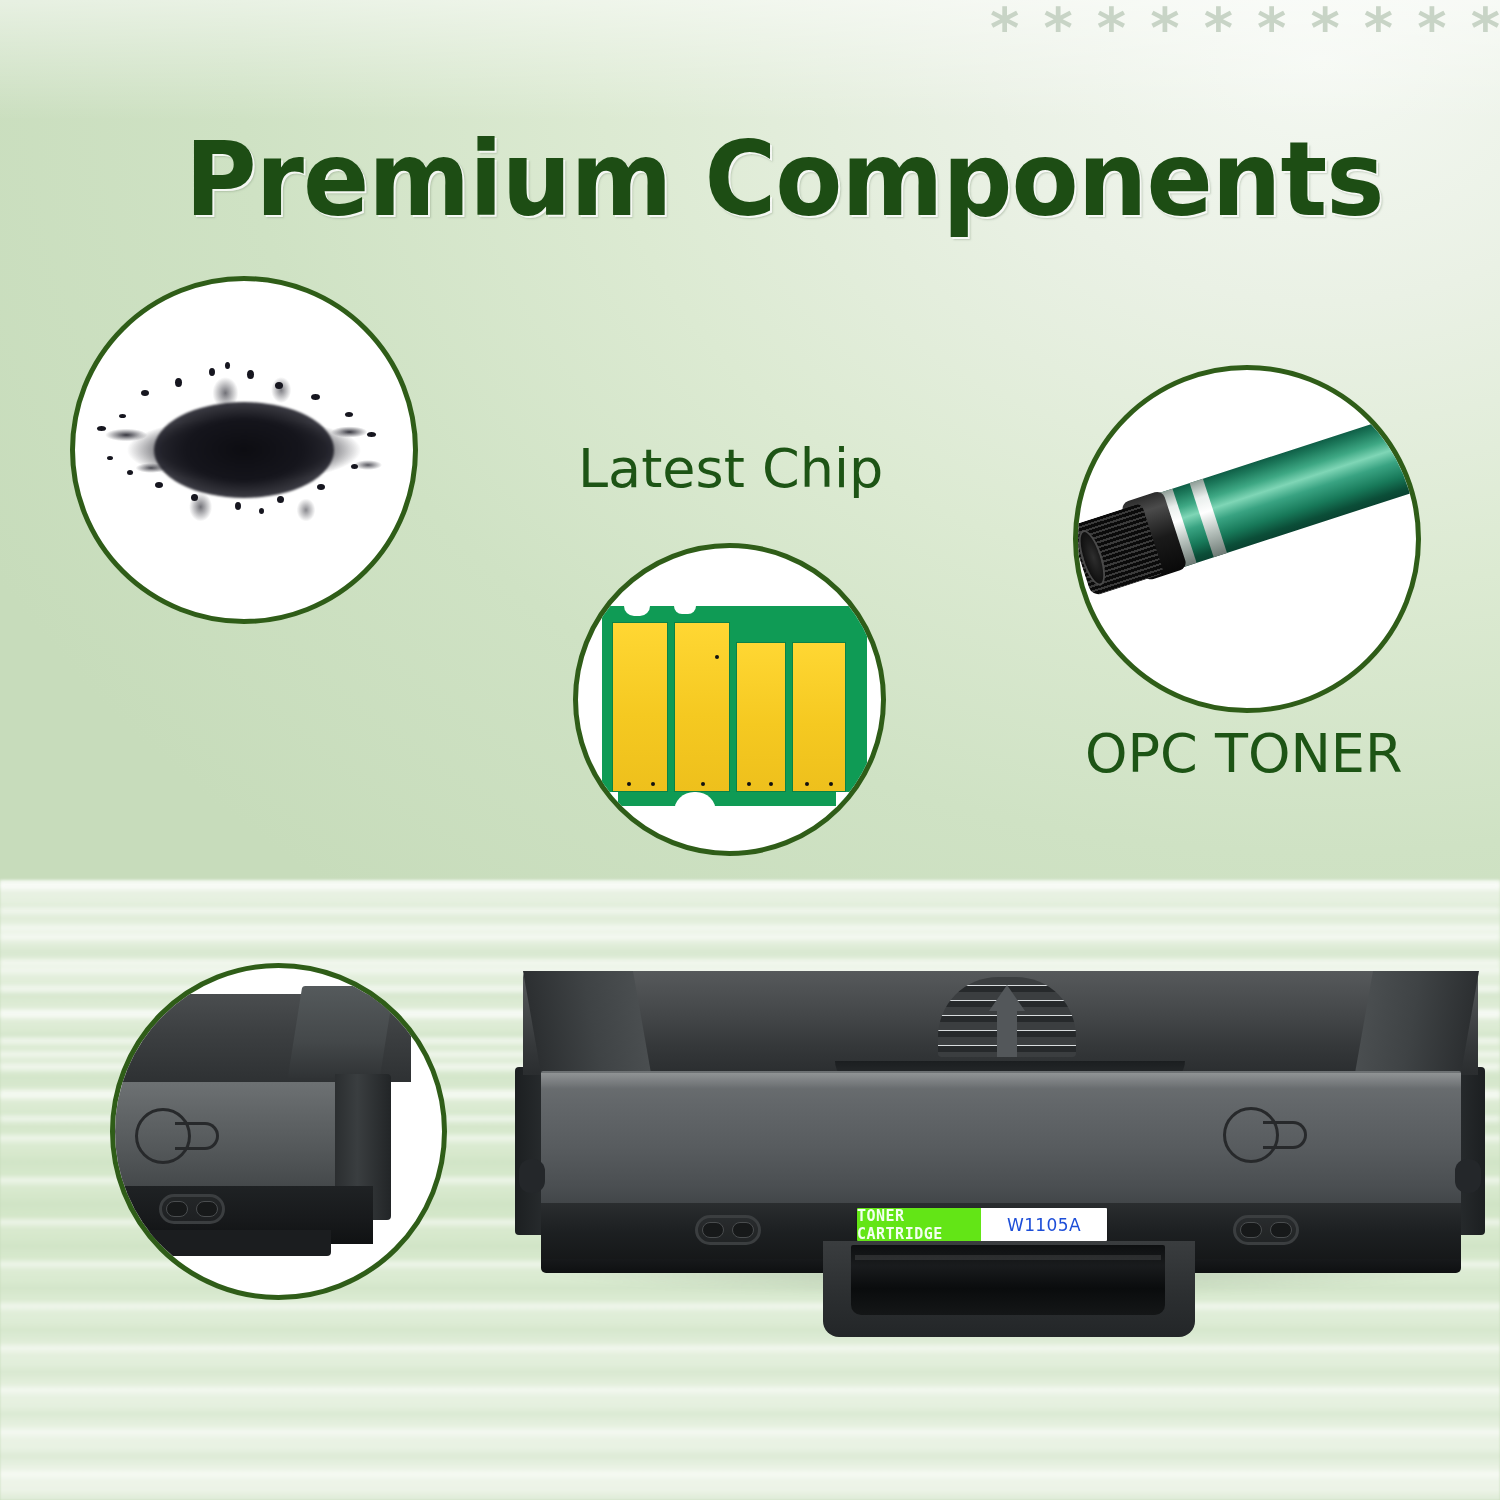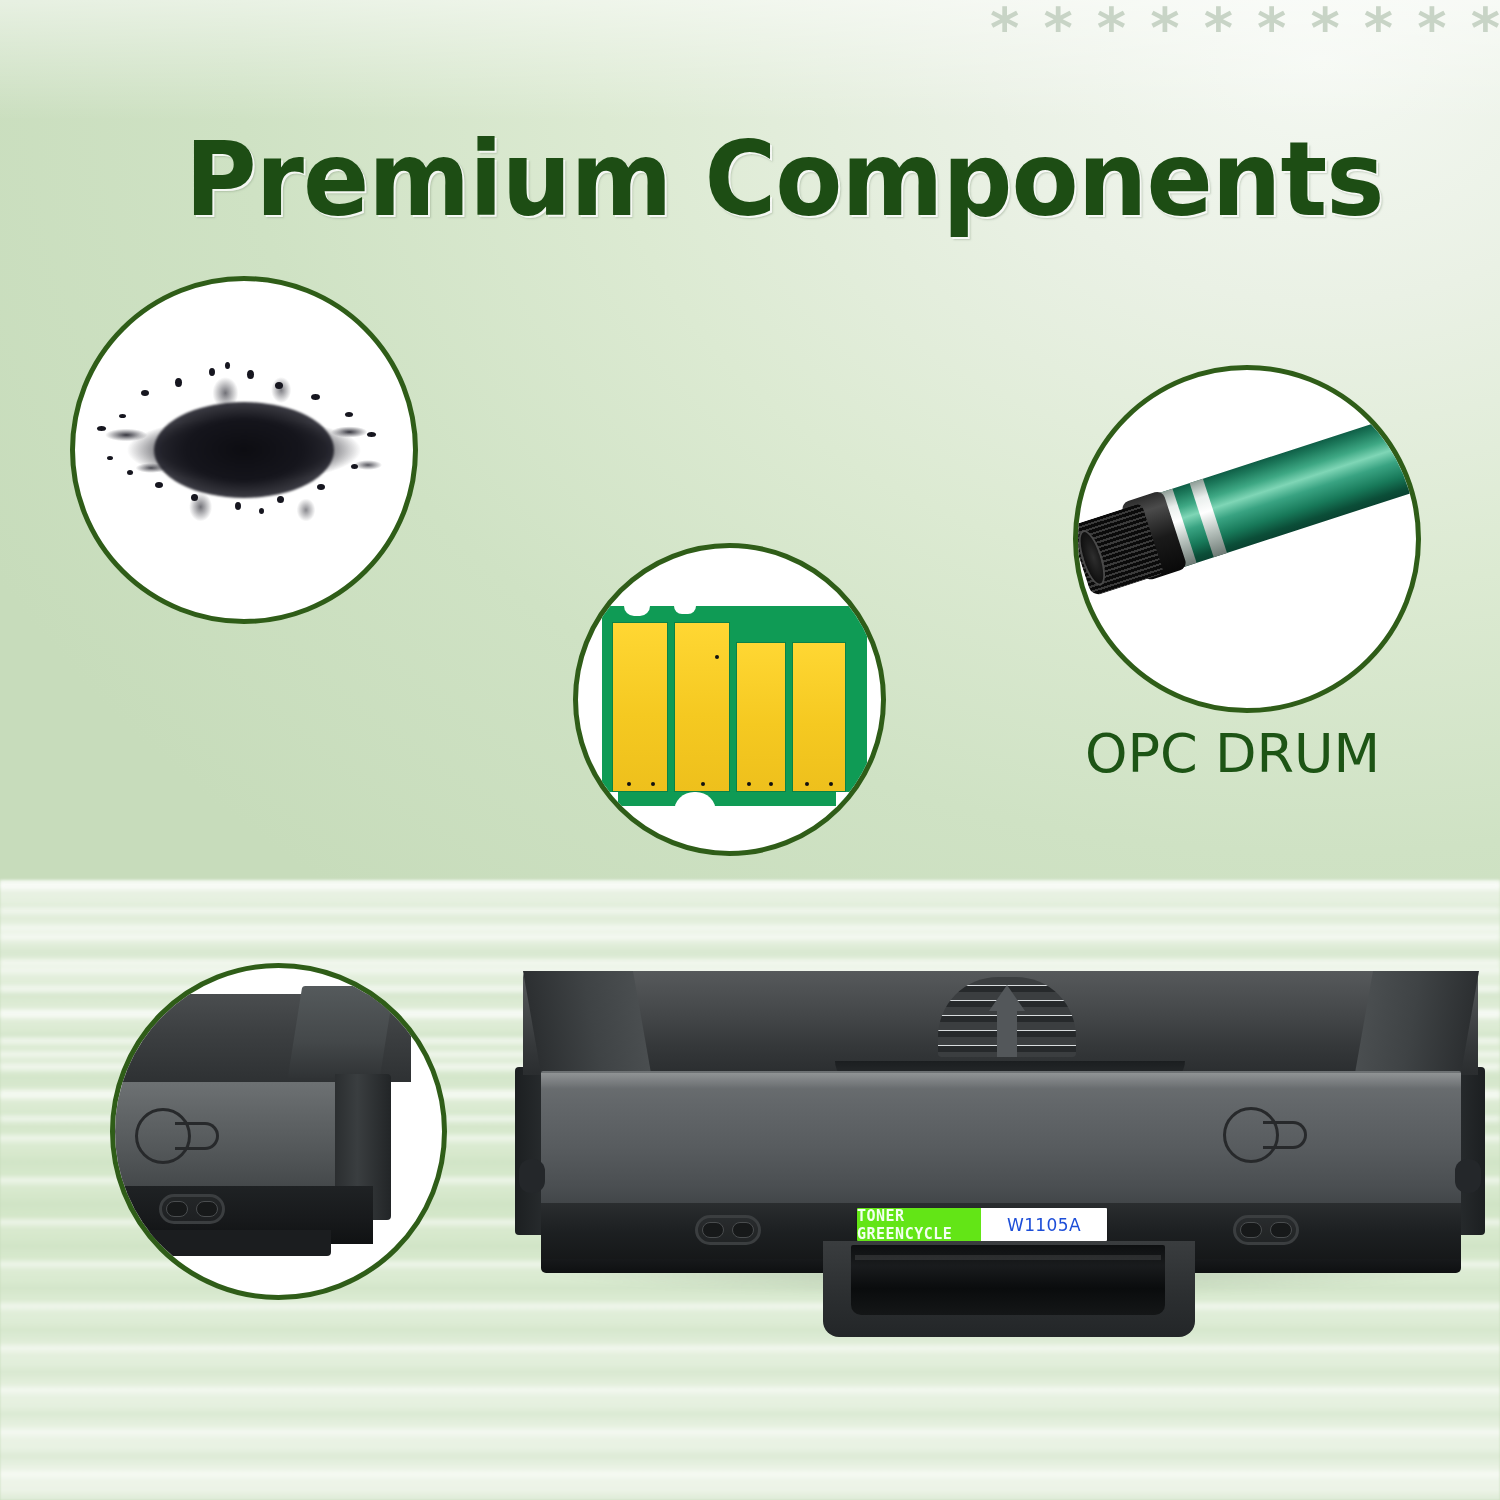--- a/index.html
+++ b/index.html
@@ -578,20 +578,21 @@
         <i style="left:156px; top:142px; width:6px;  height:8px;"></i>
         <i style="left:112px; top:134px; width:7px;  height:7px;"></i>
         <i style="left:76px;  top:122px; width:8px;  height:6px;"></i>
         <i style="left:48px;  top:110px; width:6px;  height:5px;"></i>
         <i style="left:146px; top:2px;   width:5px;  height:7px;"></i>
         <i style="left:180px; top:148px; width:5px;  height:6px;"></i>
       </div>
     </div>
   </div>
 
+  <div class="circ-label" id="chip-label">Latest Chip</div>
   <div class="circle" id="chip-circle">
     <div style="position:absolute; inset:0;">
       <div class="chip-body"></div>
       <div class="chip-notch-top-l"></div>
       <div class="chip-notch-top-r"></div>
       <div class="chip-notch-bot"></div>
       <div class="chip-cut-l"></div>
       <div class="chip-cut-r"></div>
       <div style="position:absolute; left:24px; top:58px; width:265px; height:200px;">
         <div class="pad" style="left:10px; top:16px; width:56px; height:170px;">
@@ -618,21 +619,21 @@
     <div class="drum">
       <div class="drum-tube"></div>
       <div class="drum-band-a"></div>
       <div class="drum-band-b"></div>
       <div class="drum-collar"></div>
       <div class="drum-gear">
         <div class="drum-gear-face"></div>
       </div>
     </div>
   </div>
-  <div class="circ-label" id="drum-label">OPC DRUM</div>
+  <div class="circ-label" id="drum-label">OPC TONER</div>
 
   <div class="circle" id="plastic-circle">
     <div class="pp-zoom">
       <div class="pp-lid"></div>
       <div class="pp-lid-cut"></div>
       <div class="pp-face"></div>
       <div class="pp-side"></div>
       <div class="pp-dark-strip"></div>
       <div class="pp-base"></div>
       <div class="keyhole" style="left:36px; top:126px;">
@@ -681,21 +682,21 @@
     <div class="slotpair ct-slot-l">
       <i></i>
       <i></i>
     </div>
     <div class="slotpair ct-slot-r">
       <i></i>
       <i></i>
     </div>
 
     <div class="ct-label">
-      <div class="ct-label-green">TONER GREENCYCLE</div>
+      <div class="ct-label-green">TONER CARTRIDGE</div>
       <div class="ct-label-white">W1105A</div>
     </div>
 
     <div class="ct-handle-outer"></div>
     <div class="ct-handle-inner"></div>
     <div class="ct-handle-hl"></div>
   </div>
 
 </div>
 

